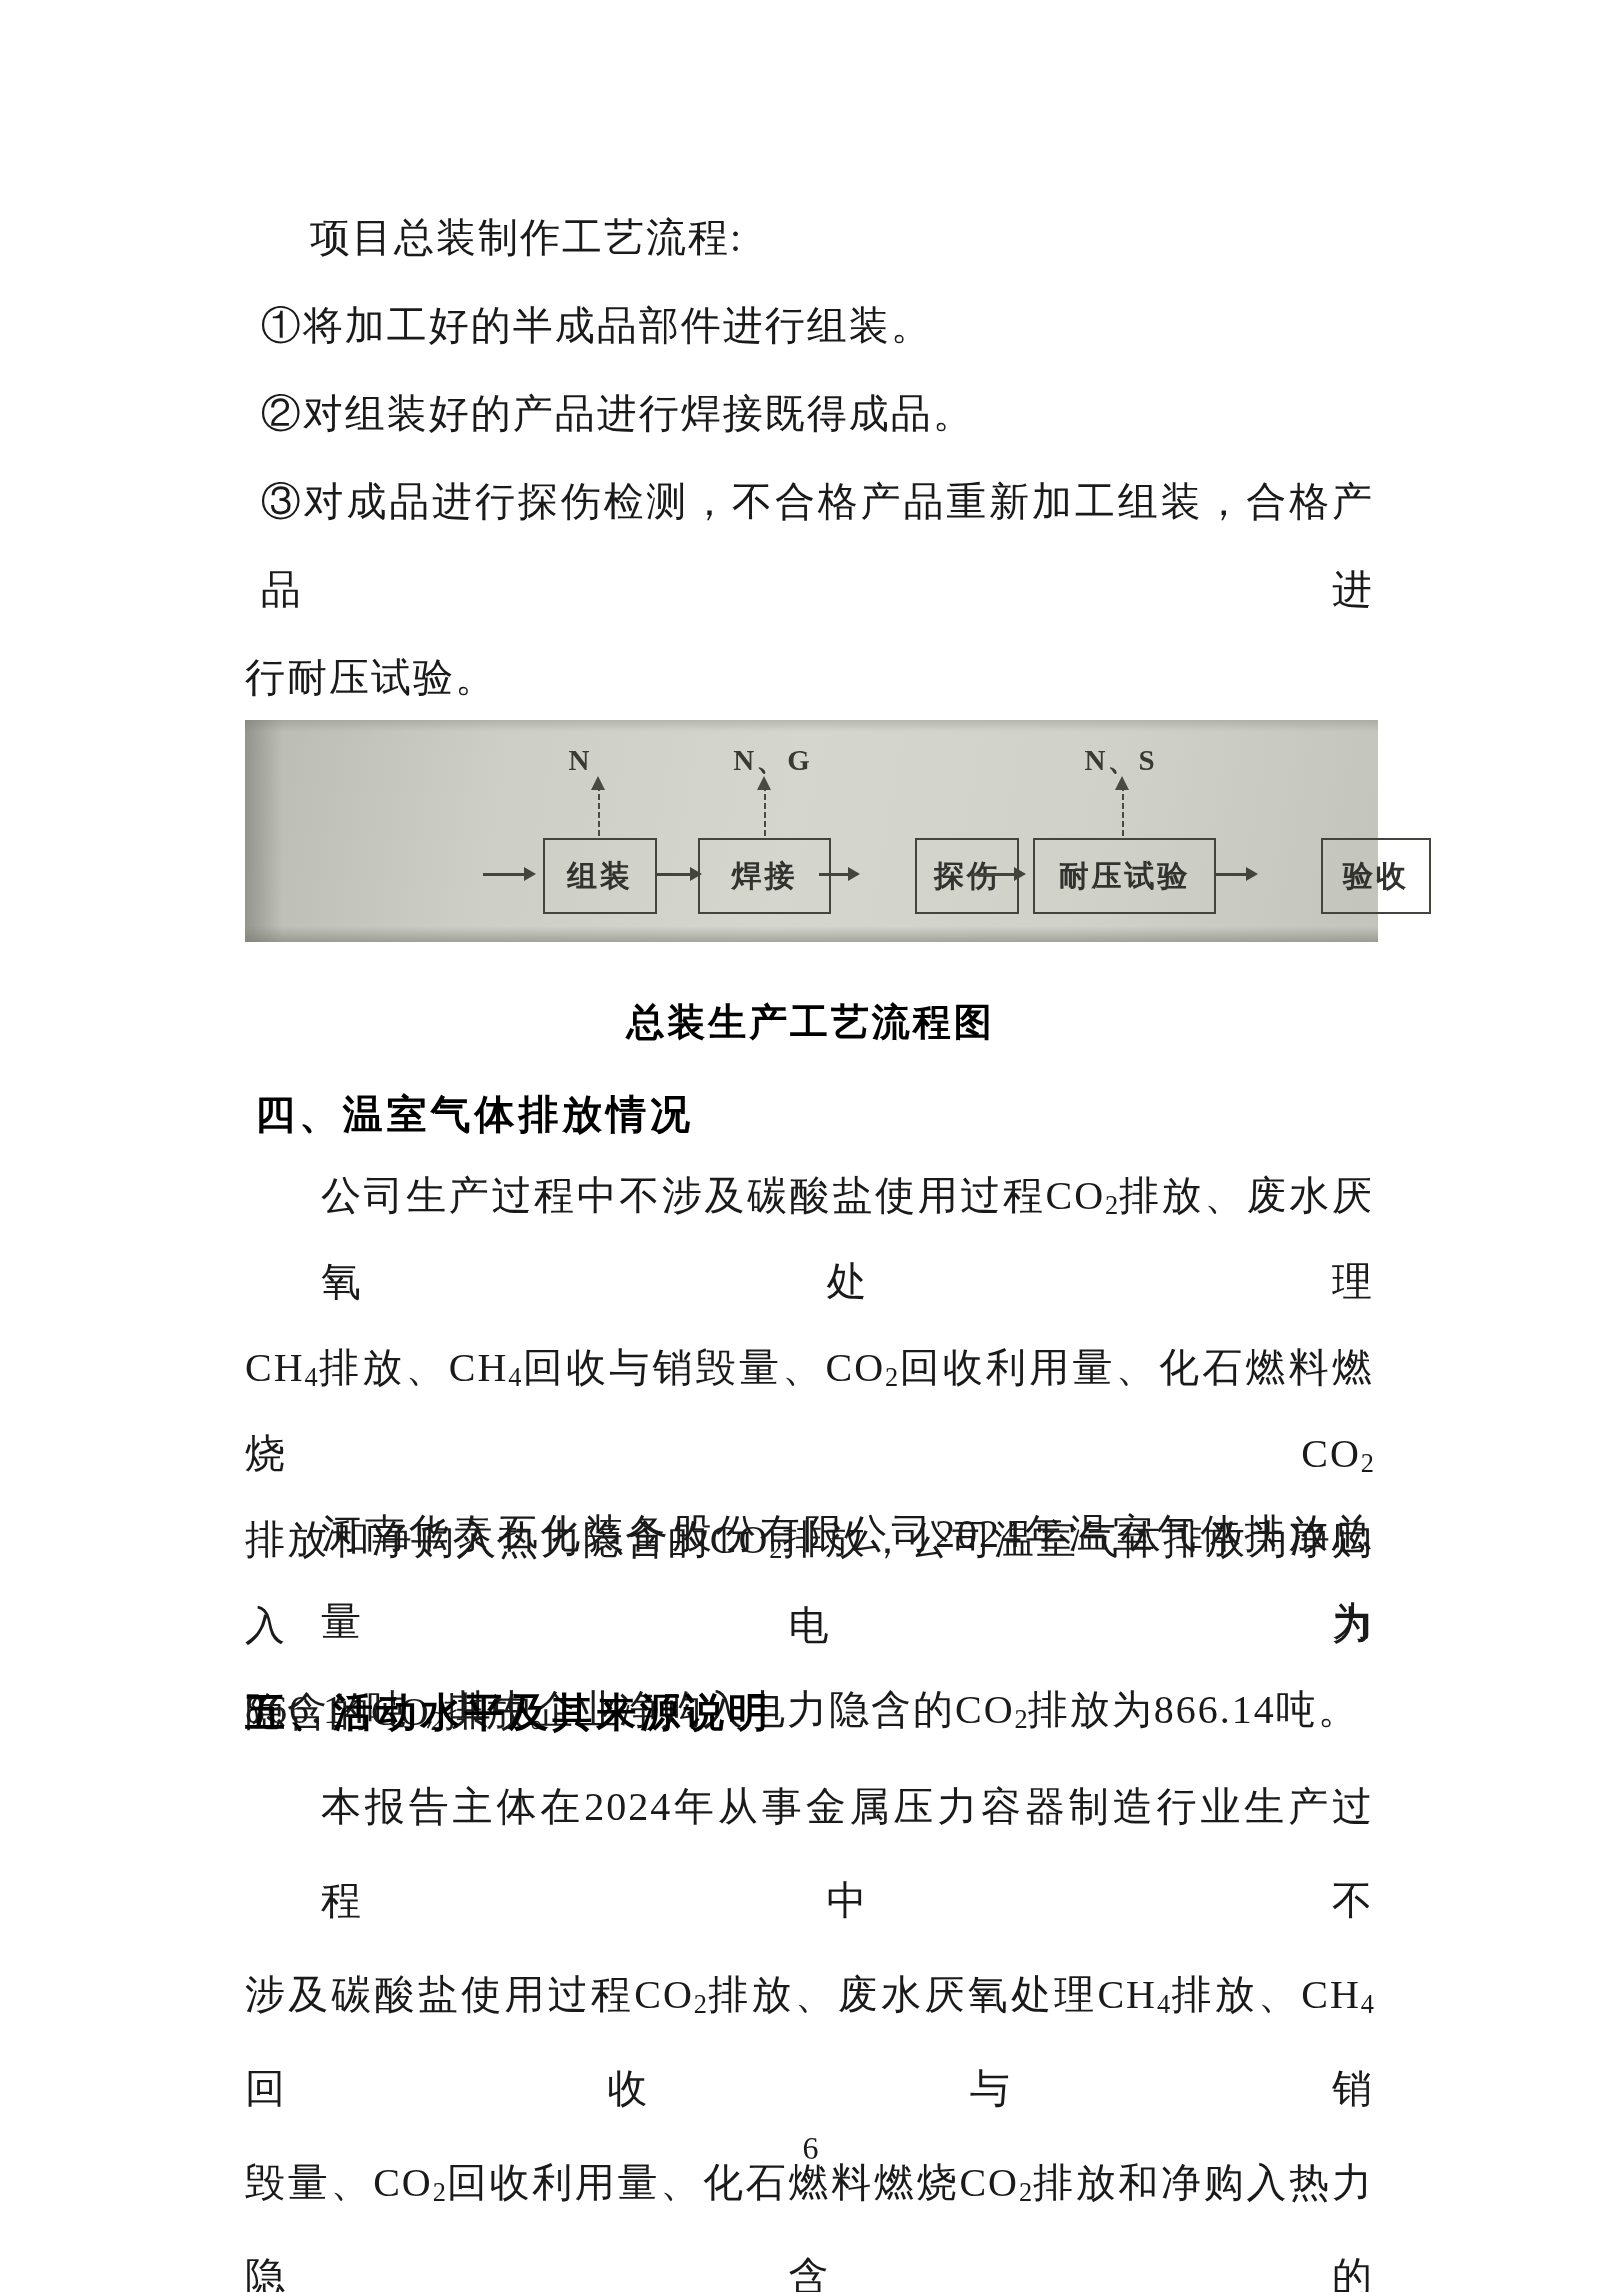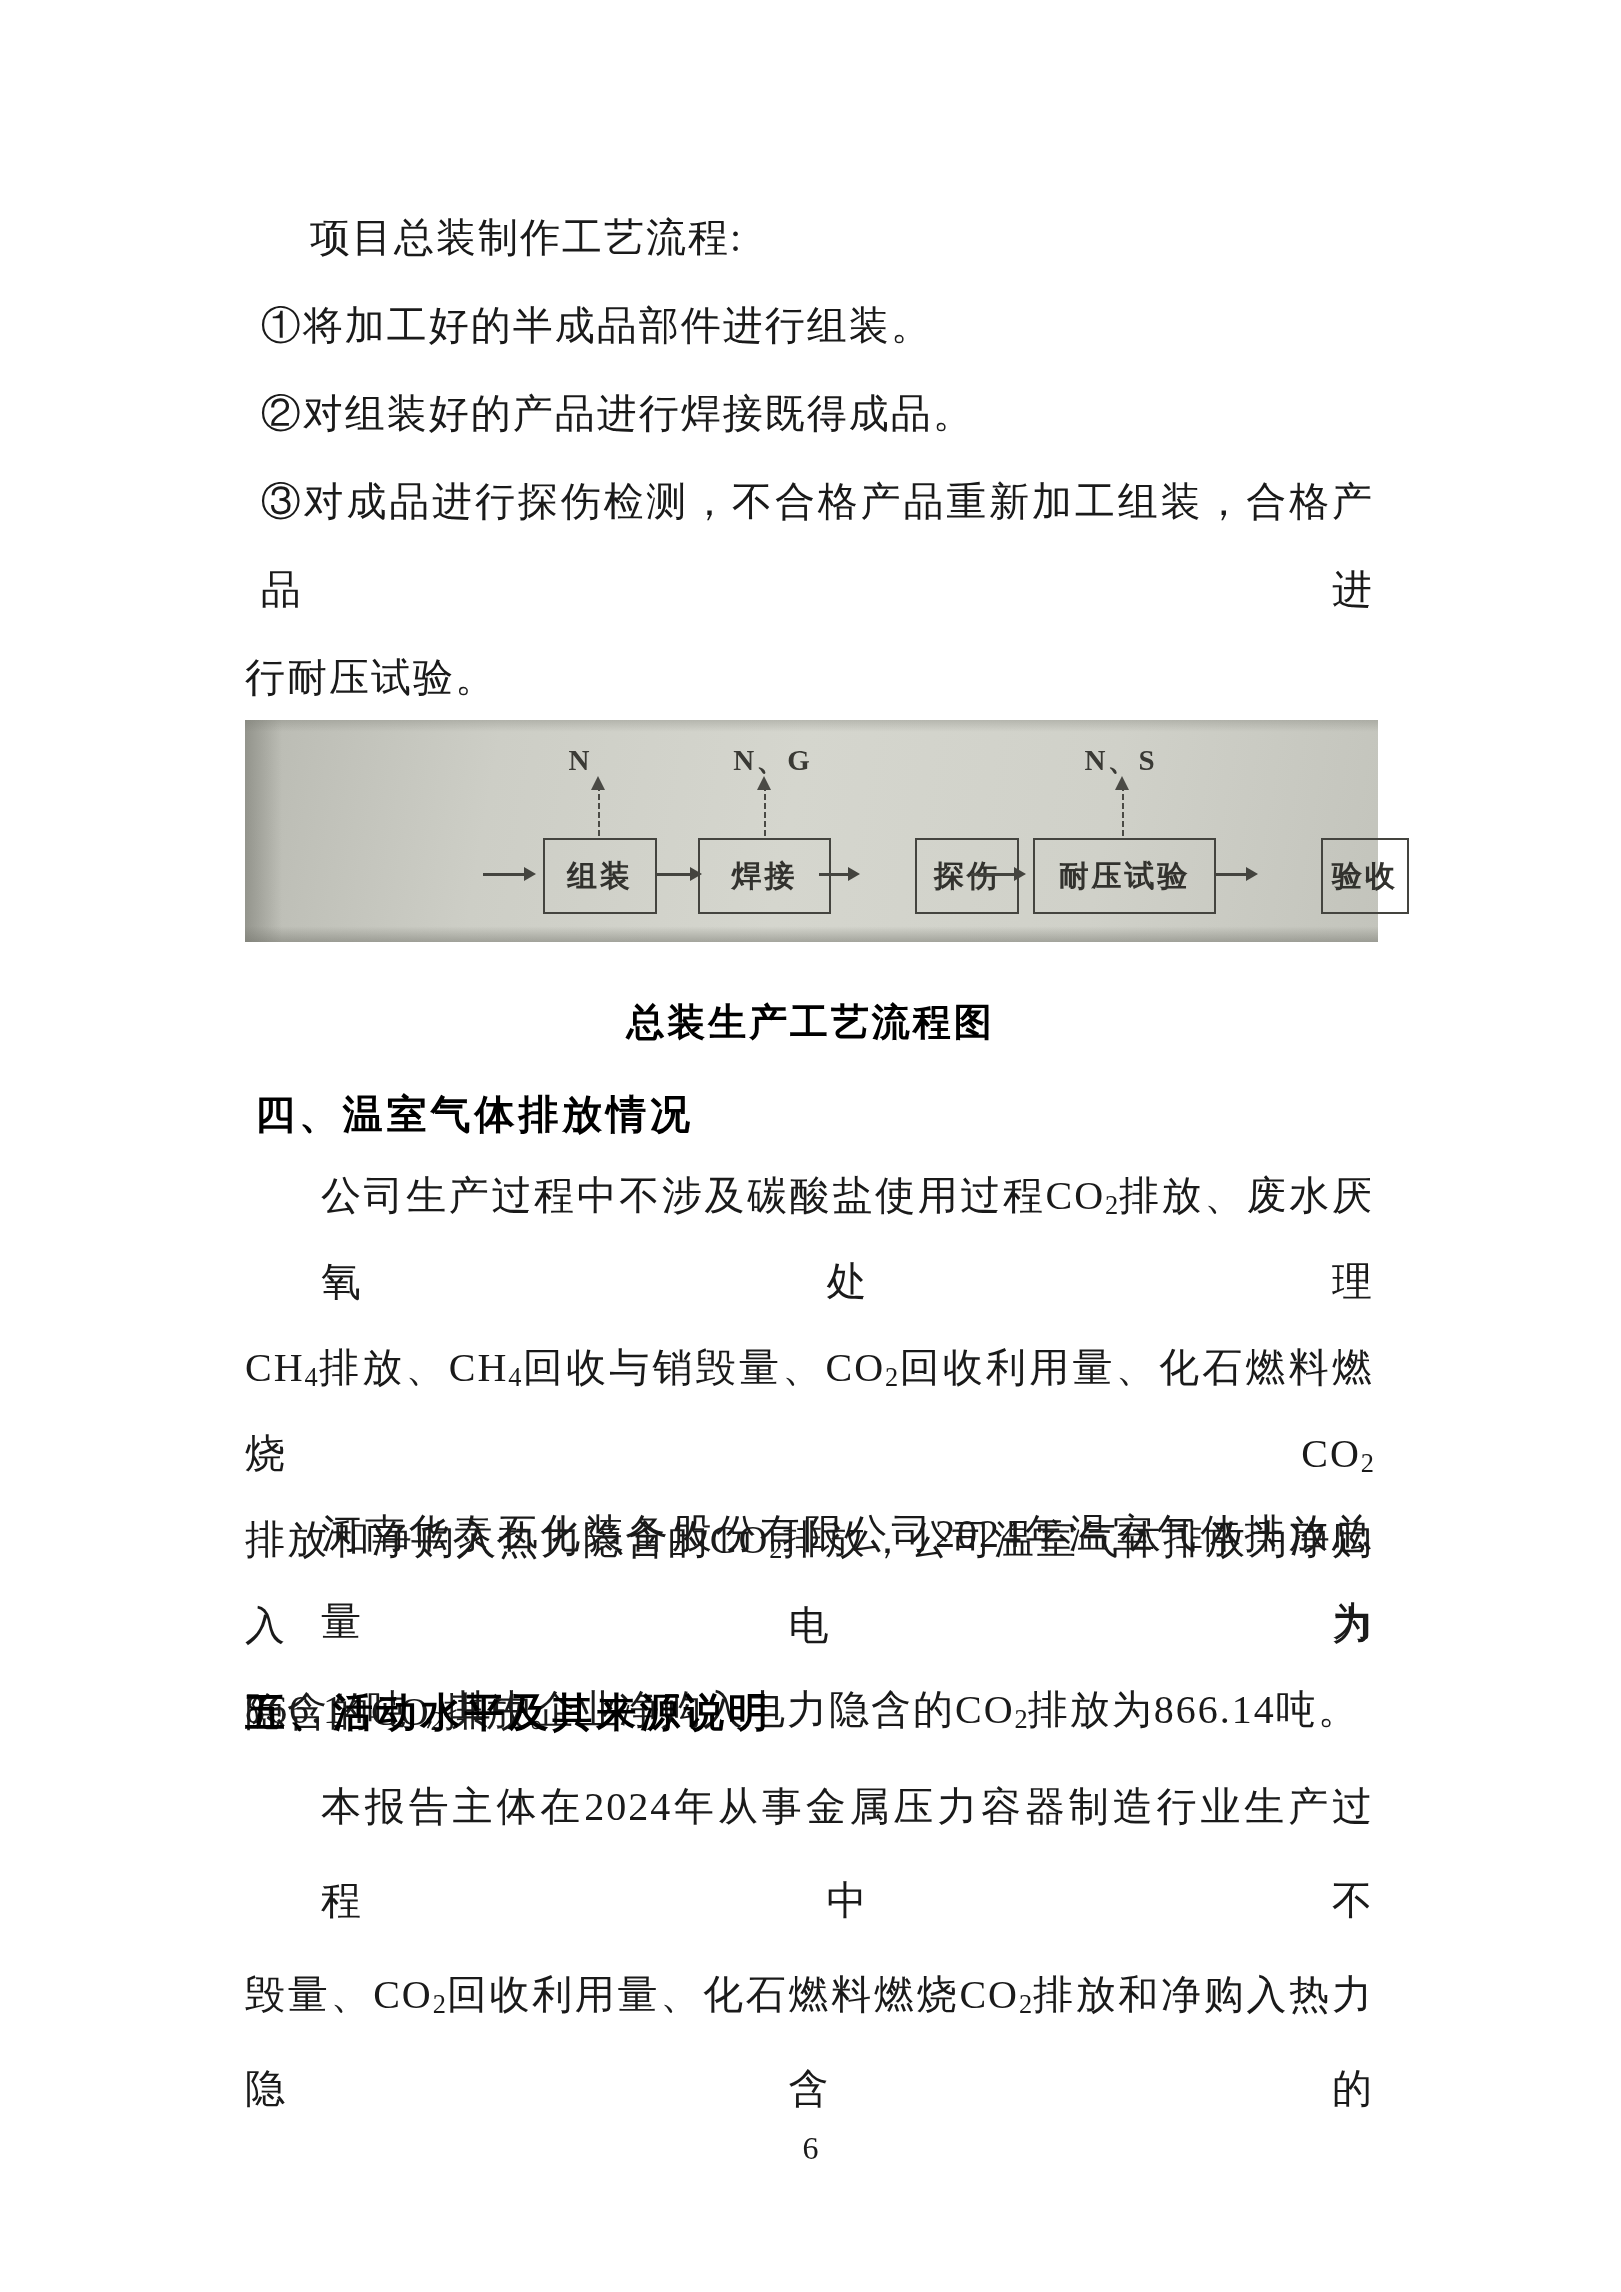--- a/index.html
+++ b/index.html
@@ -42,21 +42,21 @@
   .fc-node{
     position:absolute;top:118px;height:76px;box-sizing:border-box;
     border:2.9px solid #44443f;display:flex;align-items:center;justify-content:center;
     font-size:30px;font-weight:600;letter-spacing:2.9px;color:#32322e;background:transparent;
   }
   .n1{left:17.6px;width:221px;}
   .n2{left:298px;width:114px;}
   .n3{left:453px;width:133px;text-align:right;}
   .n4{left:622px;width:104px;margin-left:48px;}
   .n5{left:788px;width:183px;}
-  .n6{left:1076px;width:88px;}
+  .n6{left:1076px;width:110px;}
   .harrow{position:absolute;top:153px;height:2.9px;background:#44443f;}
   .harrow::after{content:'';position:absolute;right:-12.7px;top:-5.9px;
     border:7.8px solid transparent;border-left:12.7px solid #44443f;}
   .a1{left:238px;width:47px;}
   .a2{left:412px;width:39px;}
   .a3{left:574px;width:35px;}
   .a4{left:726px;width:49px;}
   .a5{left:971px;width:36px;}
   .dash{position:absolute;top:65px;height:51px;width:0;border-left:2.9px dashed #4a4a45;}
   .dash::before{content:'';position:absolute;top:-15.7px;left:-8.8px;
@@ -116,18 +116,19 @@
 
 <section class="abs s4p2">
   <div class="tline ind-p just"><span>河南华泰石化装备股份有限公司2024年温室气体排放总量为</span></div>
   <div class="tline"><span>866.14吨，其中企业净购入电力隐含的CO</span><sub>2</sub><span>排放为866.14吨。</span></div>
 </section>
 
 <h2 class="abs heading h5" style="margin:0;">五、活动水平及其来源说明</h2>
 
 <section class="abs s5p">
   <div class="tline ind-p just"><span>本报告主体在2024年从事金属压力容器制造行业生产过程中不</span></div>
+  <div class="tline just"><span>涉及碳酸盐使用过程CO</span><sub>2</sub><span>排放、废水厌氧处理CH</span><sub>4</sub><span>排放、CH</span><sub>4</sub><span>回收与销</span></div>
   <div class="tline just"><span>毁量、CO</span><sub>2</sub><span>回收利用量、化石燃料燃烧CO</span><sub>2</sub><span>排放和净购入热力隐含的</span></div>
 
 </section>
 
 <div class="pageno">6</div>
 
 
 </body></html>

